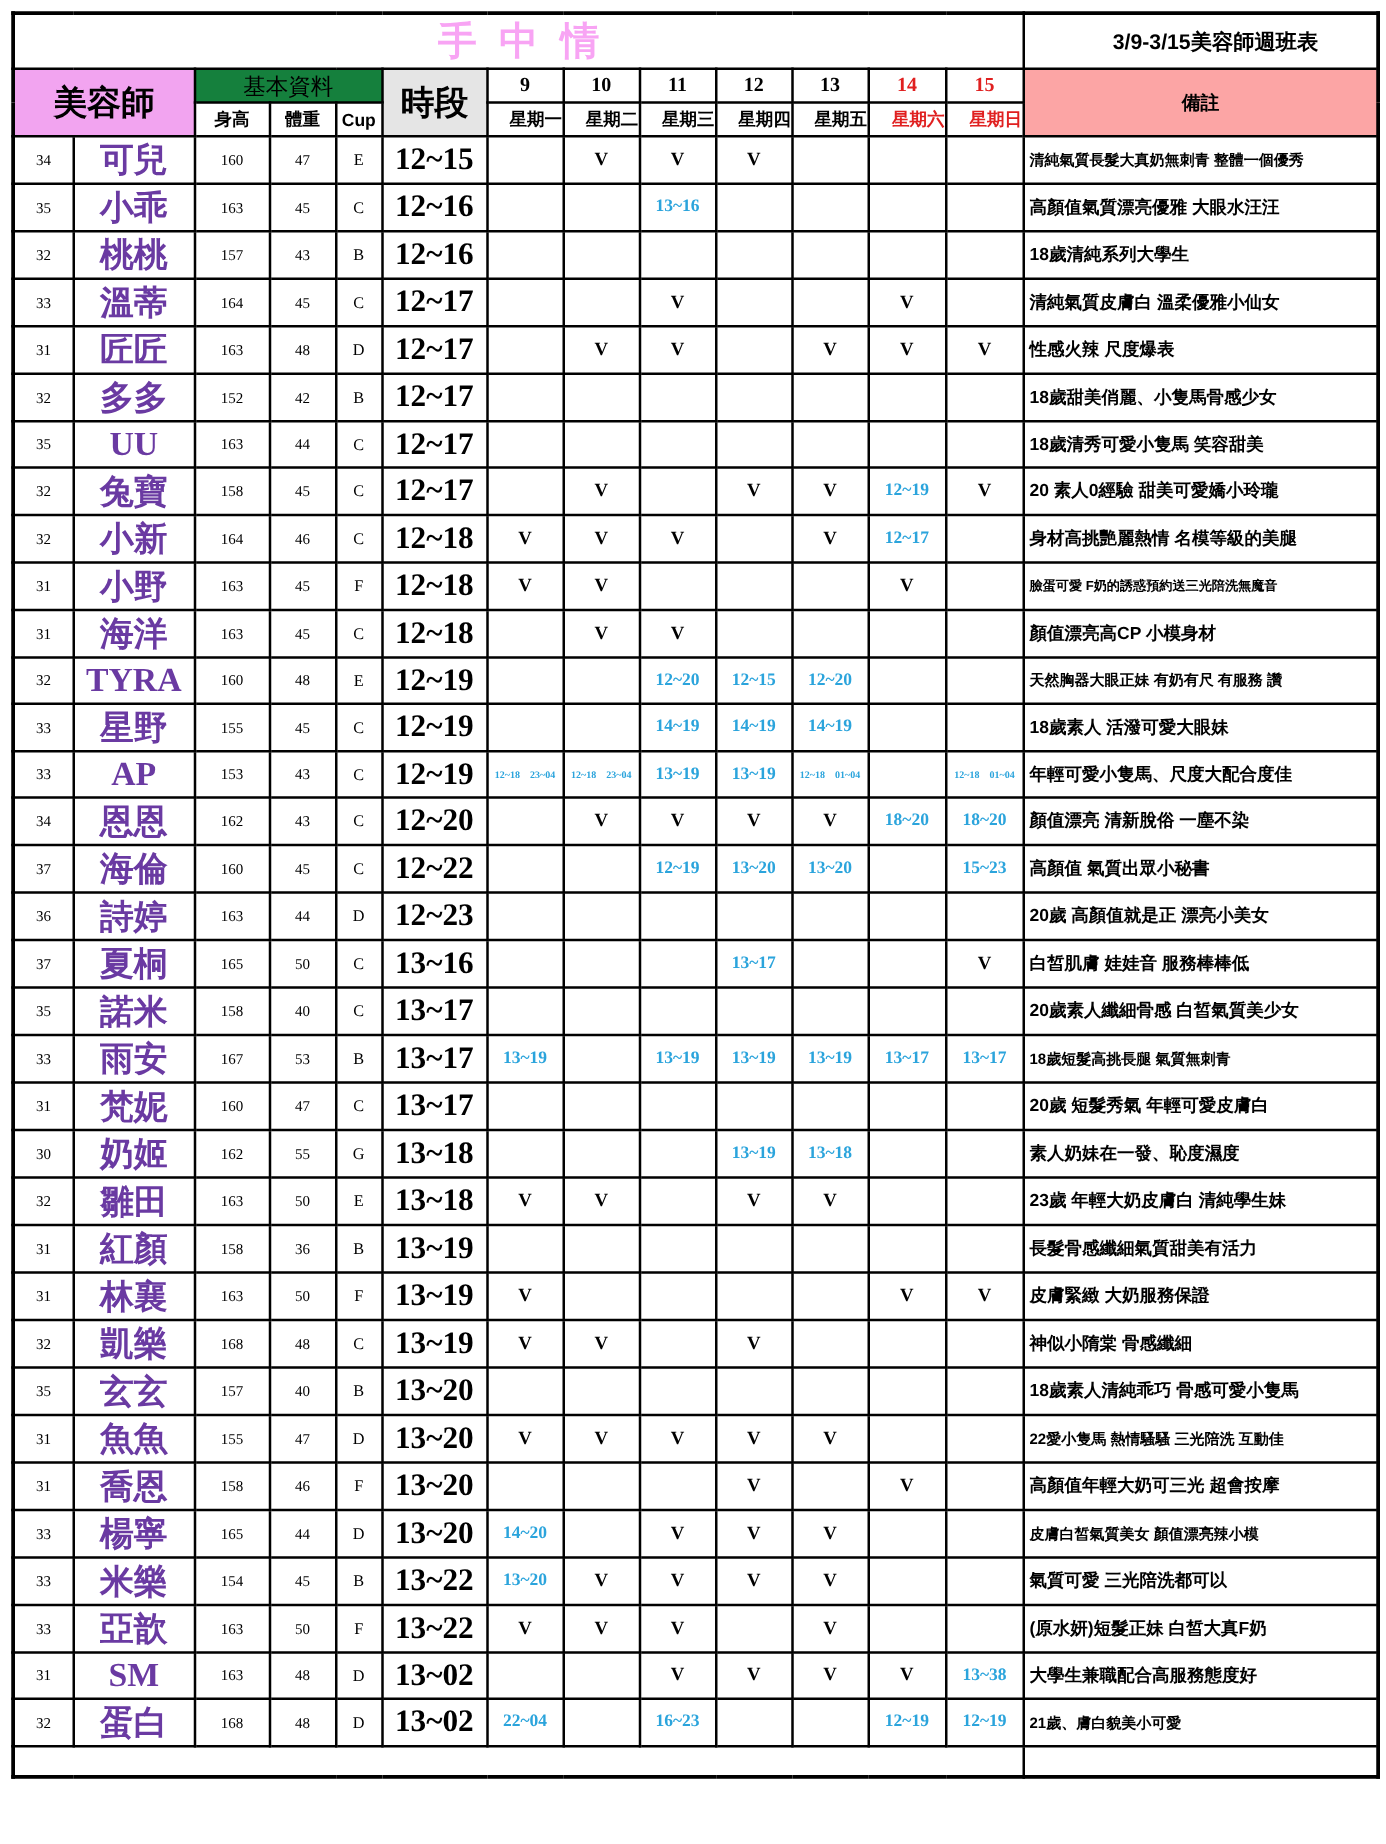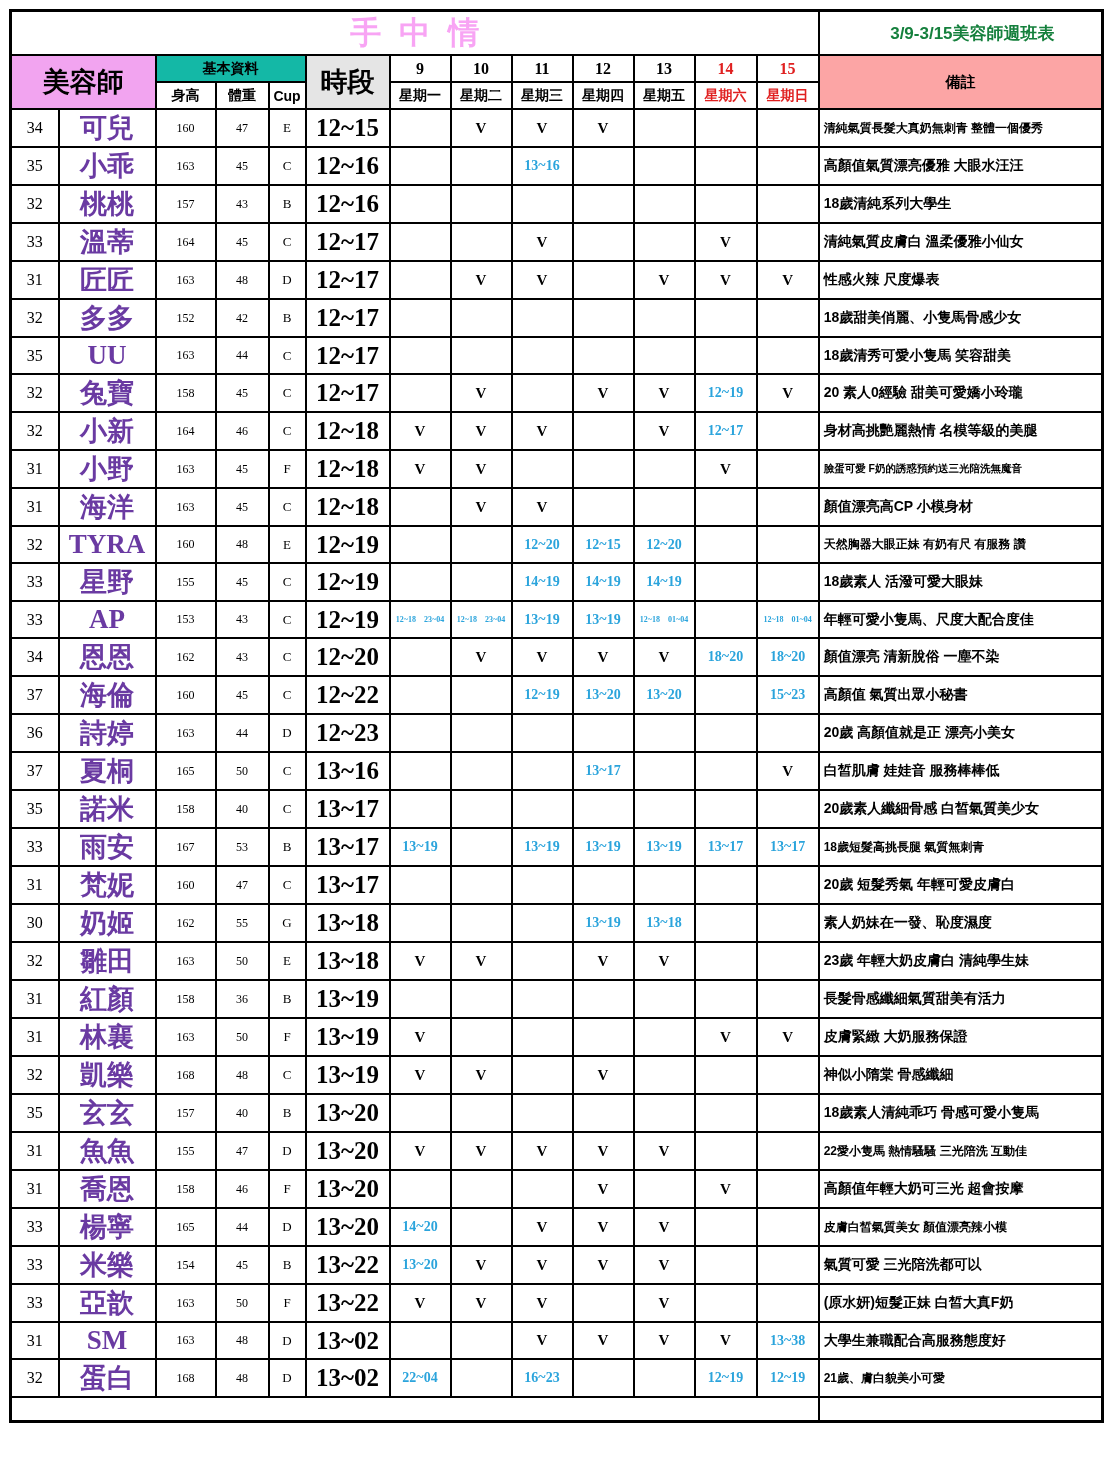--- a/index.html
+++ b/index.html
@@ -35,42 +35,42 @@
     height: 44px;
     font-size: 31px;
     font-weight: bold;
     letter-spacing: 18px;
     color: #F8A4F4;
     text-indent: 18px;
   }
   .subtitle-cell {
     font-size: 17px;
     font-weight: bold;
-    color: #15803d;
+    color: #000000;
     padding-left: 24px;
   }
 
   
   .h-beautician {
     background: #F2A4F0;
     font-size: 27px;
     font-weight: bold;
     color: #000;
   }
-  .h-basic   { background: #14b8a6; font-size: 14px; font-weight: bold; height: 27px; }
+  .h-basic   { background: #15803d; font-size: 18px; font-weight: normal; height: 27px; }
   .h-sub     { font-size: 14px; font-weight: bold; height: 27px; margin-left: 32px; }
   .h-slot    { background: #e5e5e5; font-size: 27px; font-weight: bold; }
   .h-date    { font-family: "Liberation Serif", "DejaVu Serif", serif; font-size: 16px; font-weight: bold; height: 27px; }
-  .h-day     { font-size: 14px; font-weight: bold; height: 27px; }
+  .h-day     { font-size: 14px; font-weight: bold; height: 27px; text-align: right; }
   .h-remark  { background: #fca5a5; font-size: 15px; font-weight: bold; }
   .red       { color: #E02020; }
 
   
   tr.data-row td { height: 37px; }
-  td.num   { font-family: "Liberation Serif", "DejaVu Serif", serif; font-size: 16px; }
+  td.num   { font-family: "Liberation Serif", "DejaVu Serif", serif; font-size: 12px; }
   td.name  {
     font-family: "Liberation Serif", "DejaVu Serif", serif;
     font-size: 27px; font-weight: bold; color: #6A3AA2; border-radius: 14px;
   }
   td.basic { font-family: "Liberation Serif", "DejaVu Serif", serif; font-size: 12px; }
   td.cup   { font-family: "Liberation Serif", "DejaVu Serif", serif; font-size: 13px; }
   td.slot  {
     font-family: "Liberation Serif", "DejaVu Serif", serif;
     font-size: 25px; font-weight: bold; color: #000;
   }

